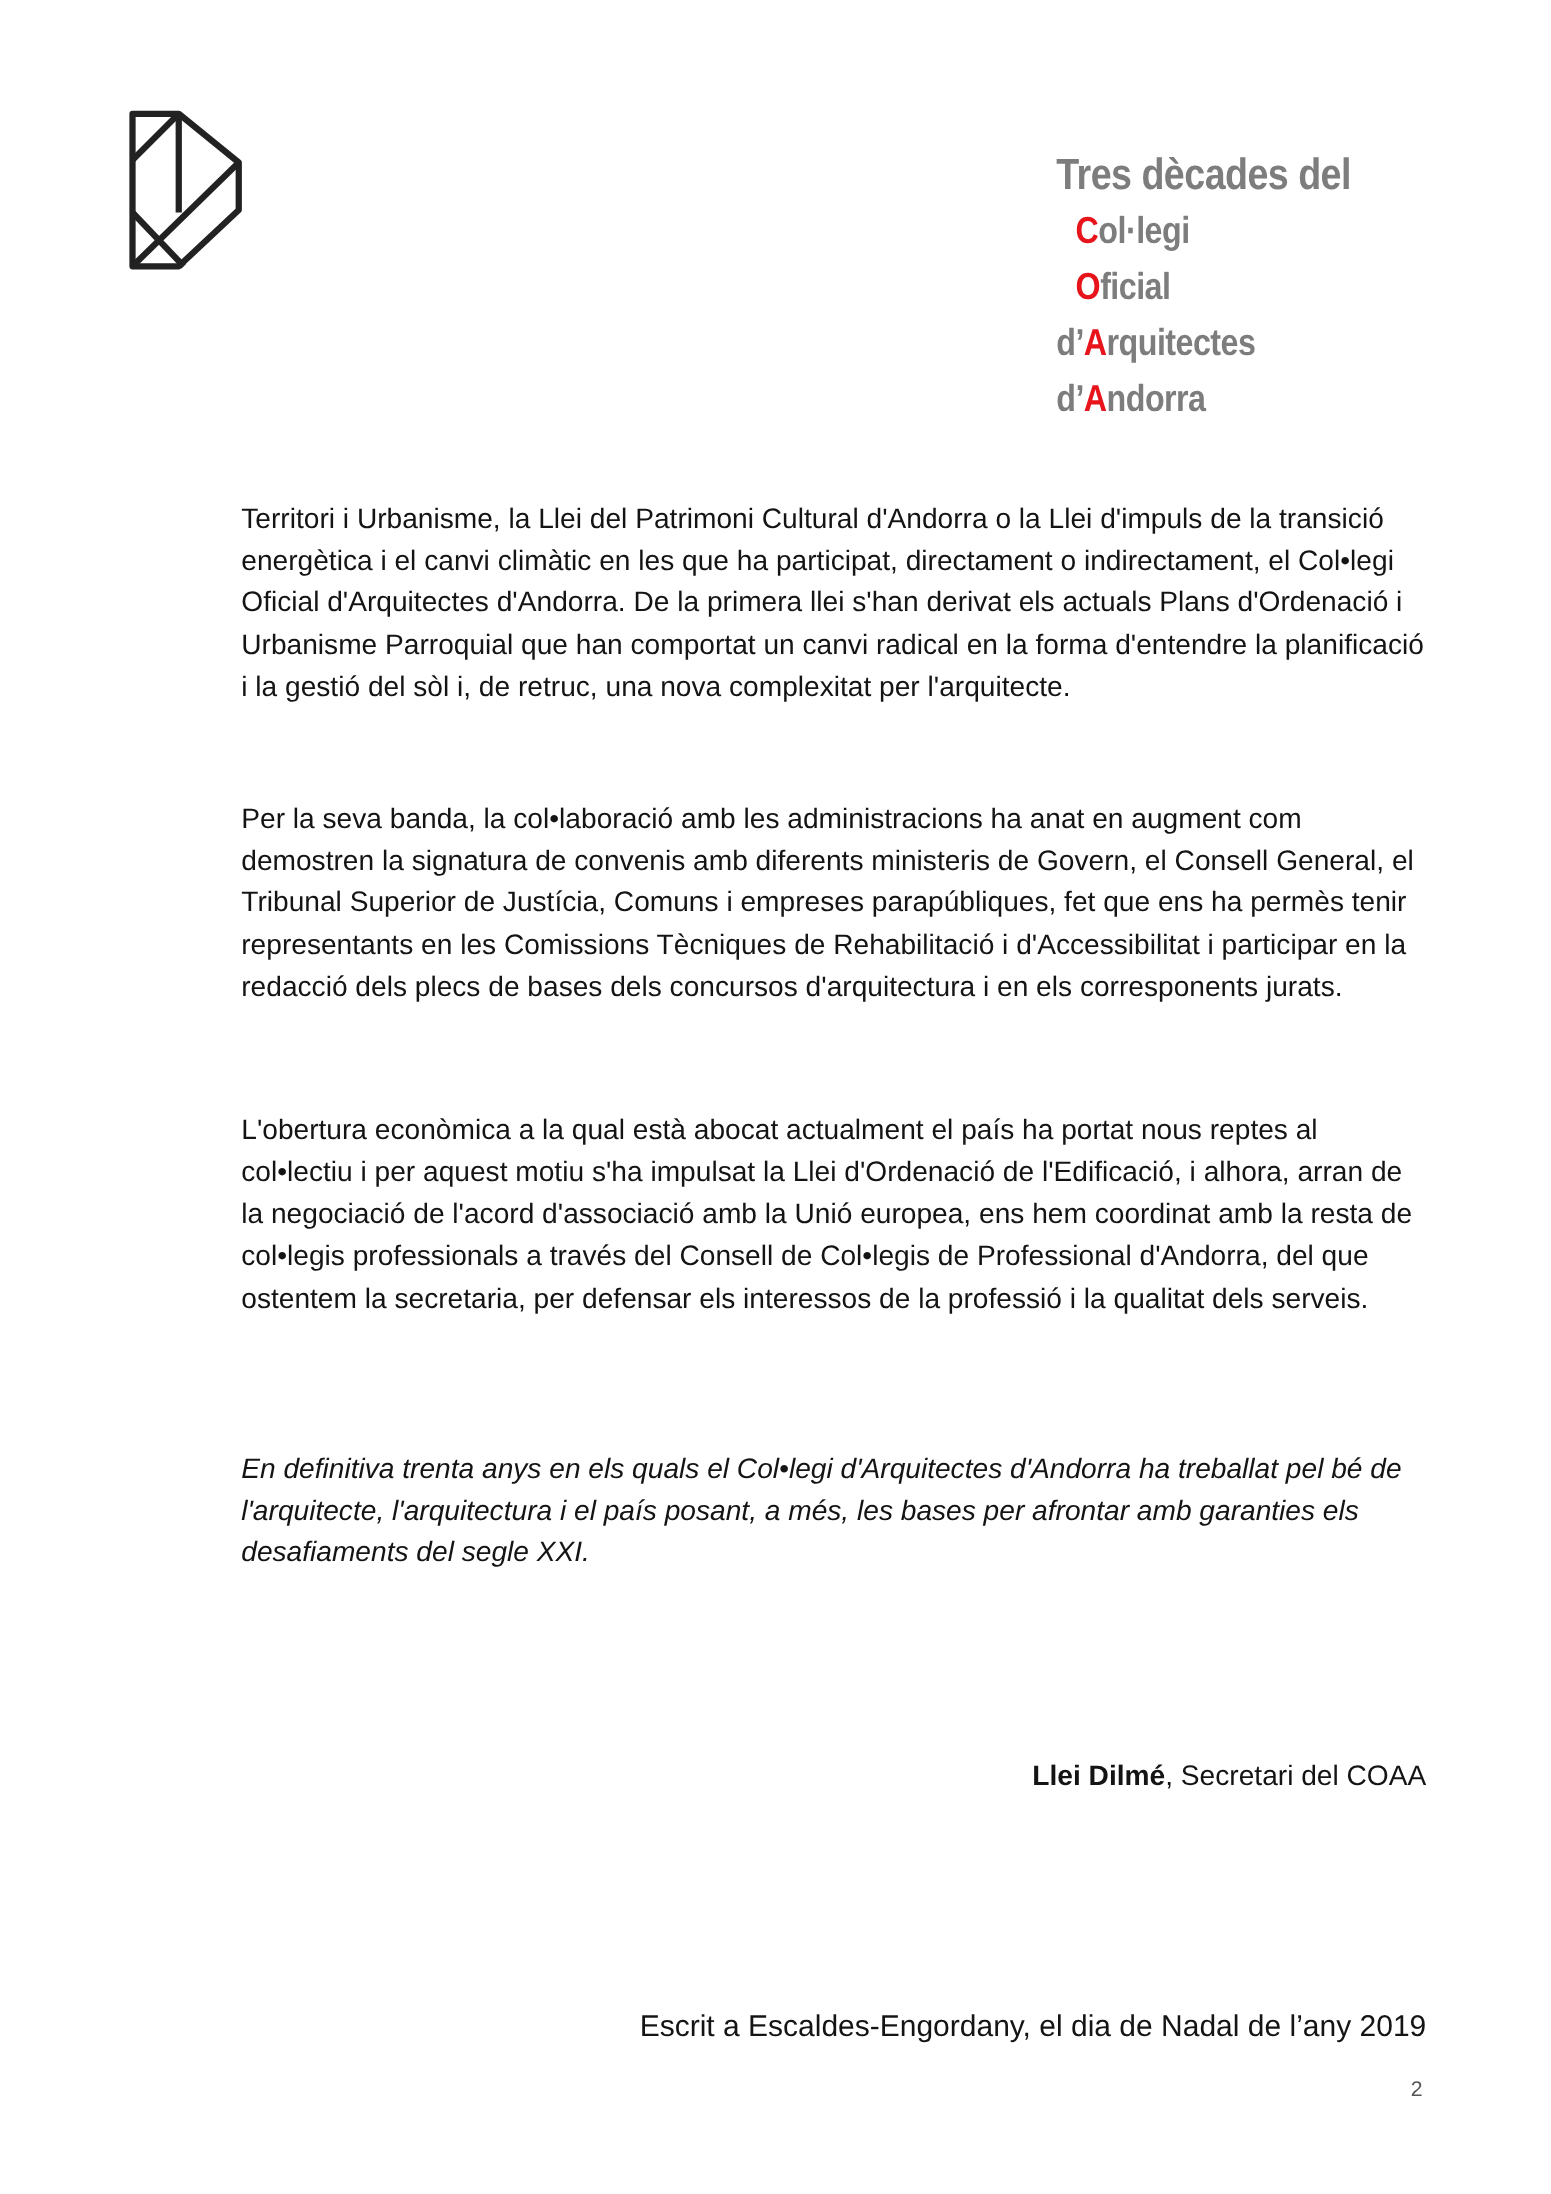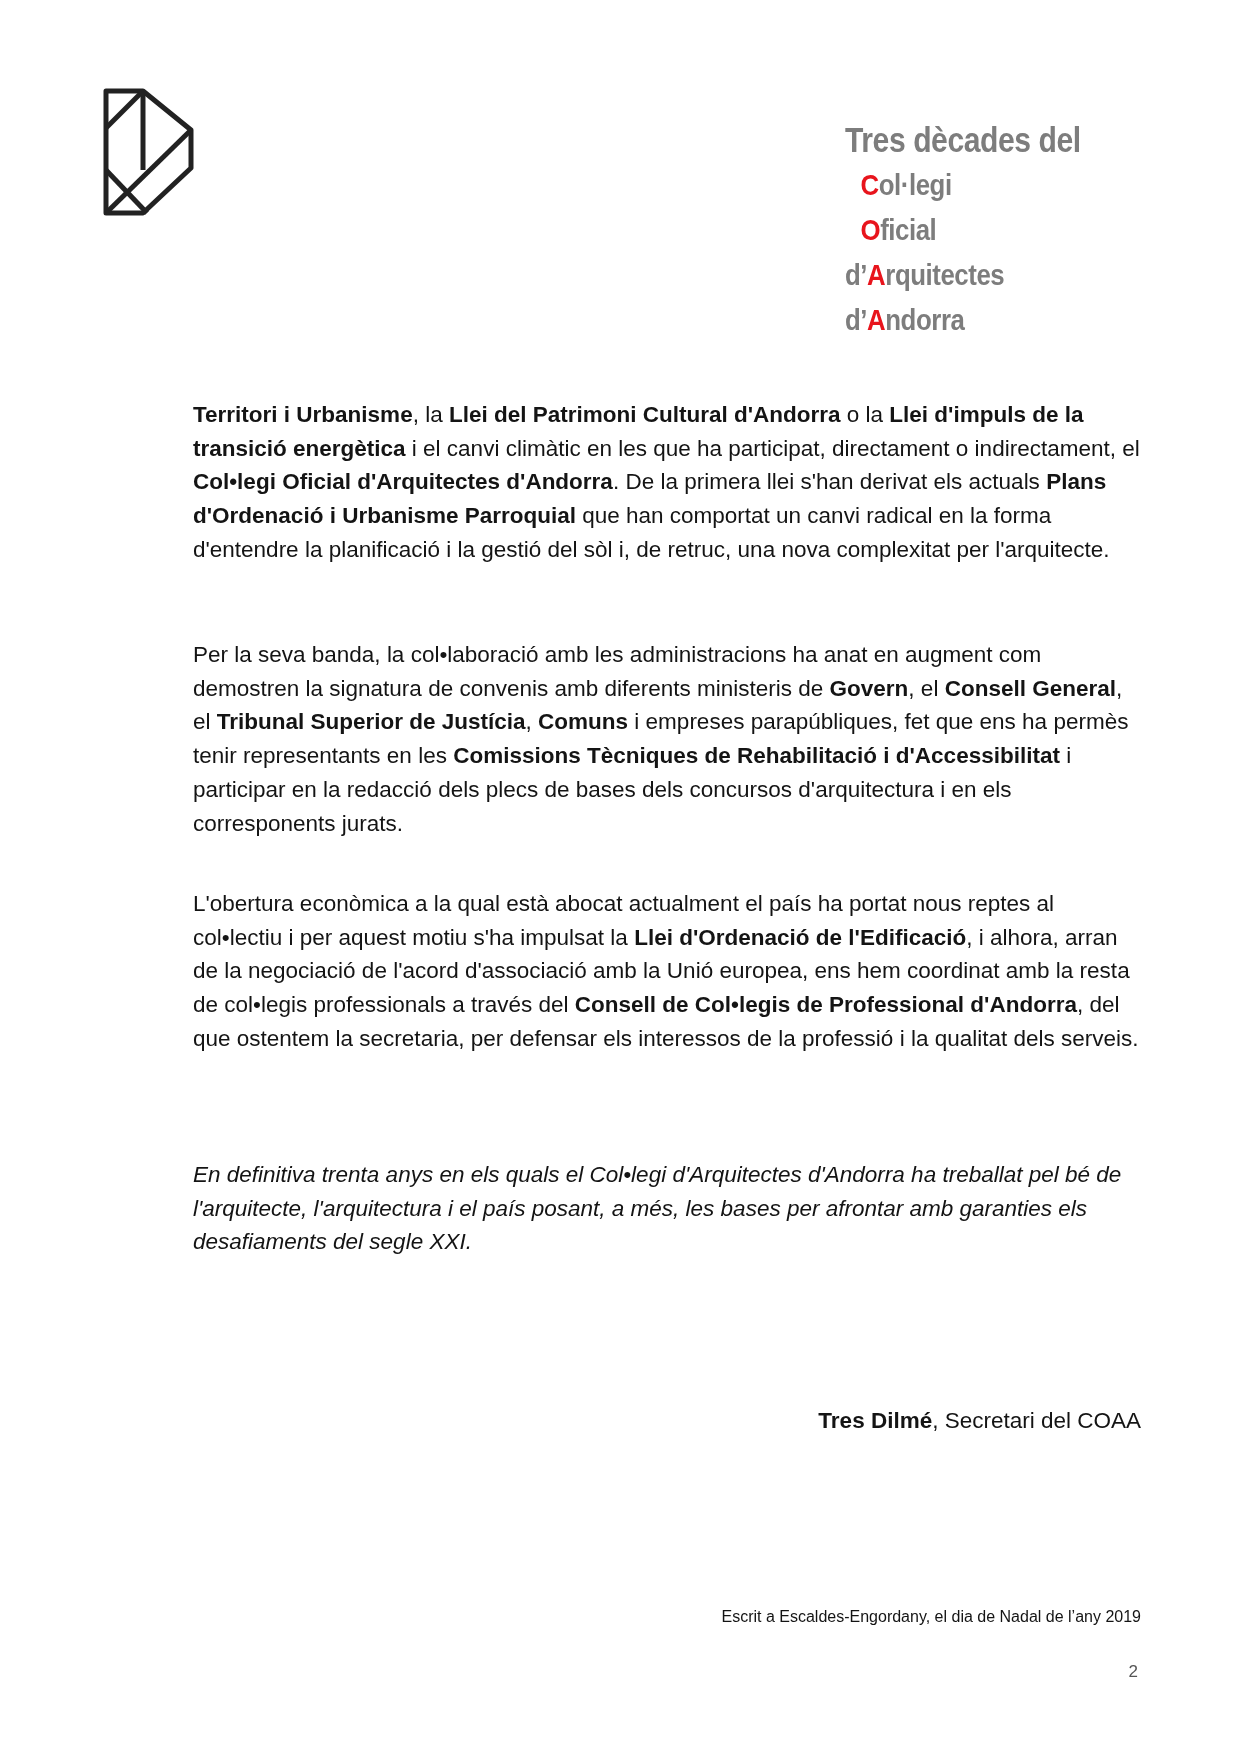--- a/index.html
+++ b/index.html
@@ -4,28 +4,28 @@
 <style>
   html, body { margin:0; padding:0; background:#ffffff; }
   body { width:1241px; height:1755px; position:relative; overflow:hidden; font-family:"Liberation Sans", sans-serif; color:#111; }
   .logo { position:absolute; left:103px; top:88px; width:92px; height:128px; }
   .title-block { position:absolute; left:845px; top:95px; font-family:"Liberation Sans", sans-serif; font-weight:bold; color:#7d7d7d; letter-spacing:-0.5px;margin-top:23px; }
   .title-block .l1 { font-size:35px; line-height:44px; transform:scaleX(0.86); transform-origin:left; white-space:nowrap; }
   .title-block .ln { font-size:30px; line-height:45px; transform:scaleX(0.86); transform-origin:left; white-space:nowrap; }
   .title-block .ind { padding-left:18px; }
   .title-block .red { color:#e8141c; }
   .body-text { position:absolute; left:193px; width:950px; font-size:22.5px; line-height:33.7px; color:#141414; }
-  .body-text b { font-weight:bold; }
+  .body-text b { font-weight:normal; }
   .p1 { top:398px; }
   .p2 { top:638px; }
   .p3 { top:887px; }
   .p4 { top:1158px;font-style:italic; }
   .signature { position:absolute; right:100px; top:1408px; font-size:22.5px; color:#141414; white-space:nowrap; }
   .signature b { font-weight:bold; }
-  .place { position:absolute; right:100px; top:1608px; font-size:16px; color:#141414; white-space:nowrap; }
+  .place { position:absolute; right:100px; top:1608px; font-size:24px; color:#141414; white-space:nowrap; }
   .pagenum { position:absolute; right:103px; top:1662px; font-size:17px; color:#555; }
 </style>
 </head>
 <body>
 
 <svg class="logo" viewBox="0 0 92 128" fill="none" stroke="#222" stroke-width="5" stroke-linejoin="round">
   <path d="M3 3 H40 L88 42 V80 L40 125 H3 Z"></path>
   <path d="M3 40 L40 3"></path>
   <path d="M40 3 V82"></path>
   <path d="M88 42 L3 125"></path>
@@ -41,17 +41,17 @@
 </div>
 
 <p class="body-text p1" style="margin:0"><b>Territori i Urbanisme</b><span>, la </span><b>Llei del Patrimoni Cultural d'Andorra</b><span> o la </span><b>Llei d'impuls de la transició energètica</b><span> i el canvi climàtic en les que ha participat, directament o indirectament, el </span><b>Col•legi Oficial d'Arquitectes d'Andorra</b><span>. De la primera llei s'han derivat els actuals </span><b>Plans d'Ordenació i Urbanisme Parroquial</b><span> que han comportat un canvi radical en la forma d'entendre la planificació i la gestió del sòl i, de retruc, una nova complexitat per l'arquitecte.</span></p>
 
 <p class="body-text p2" style="margin:0"><span>Per la seva banda, la col•laboració amb les administracions ha anat en augment com demostren la signatura de convenis amb diferents ministeris de </span><b>Govern</b><span>, el </span><b>Consell General</b><span>, el </span><b>Tribunal Superior de Justícia</b><span>, </span><b>Comuns</b><span> i empreses parapúbliques, fet que ens ha permès tenir representants en les </span><b>Comissions Tècniques de Rehabilitació i d'Accessibilitat</b><span> i participar en la redacció dels plecs de bases dels concursos d'arquitectura i en els corresponents jurats.</span></p>
 
 <p class="body-text p3" style="margin:0"><span>L'obertura econòmica a la qual està abocat actualment el país ha portat nous reptes al col•lectiu i per aquest motiu s'ha impulsat la </span><b>Llei d'Ordenació de l'Edificació</b><span>, i alhora, arran de la negociació de l'acord d'associació amb la Unió europea, ens hem coordinat amb la resta de col•legis professionals a través del </span><b>Consell de Col•legis de Professional d'Andorra</b><span>, del que ostentem la secretaria, per defensar els interessos de la professió i la qualitat dels serveis.</span></p>
 
 <p class="body-text p4" style="margin:0"><span>En definitiva trenta anys en els quals el Col•legi d'Arquitectes d'Andorra ha treballat pel bé de l'arquitecte, l'arquitectura i el país posant, a més, les bases per afrontar amb garanties els desafiaments del segle XXI.</span></p>
 
-<div class="signature"><b>Tres Dilmé</b><span>, Secretari del COAA</span></div>
+<div class="signature"><b>Llei Dilmé</b><span>, Secretari del COAA</span></div>
 
 <div class="place">Escrit a Escaldes-Engordany, el dia de Nadal de l’any 2019</div>
 
 <div class="pagenum">2</div>
 
 </body></html>

